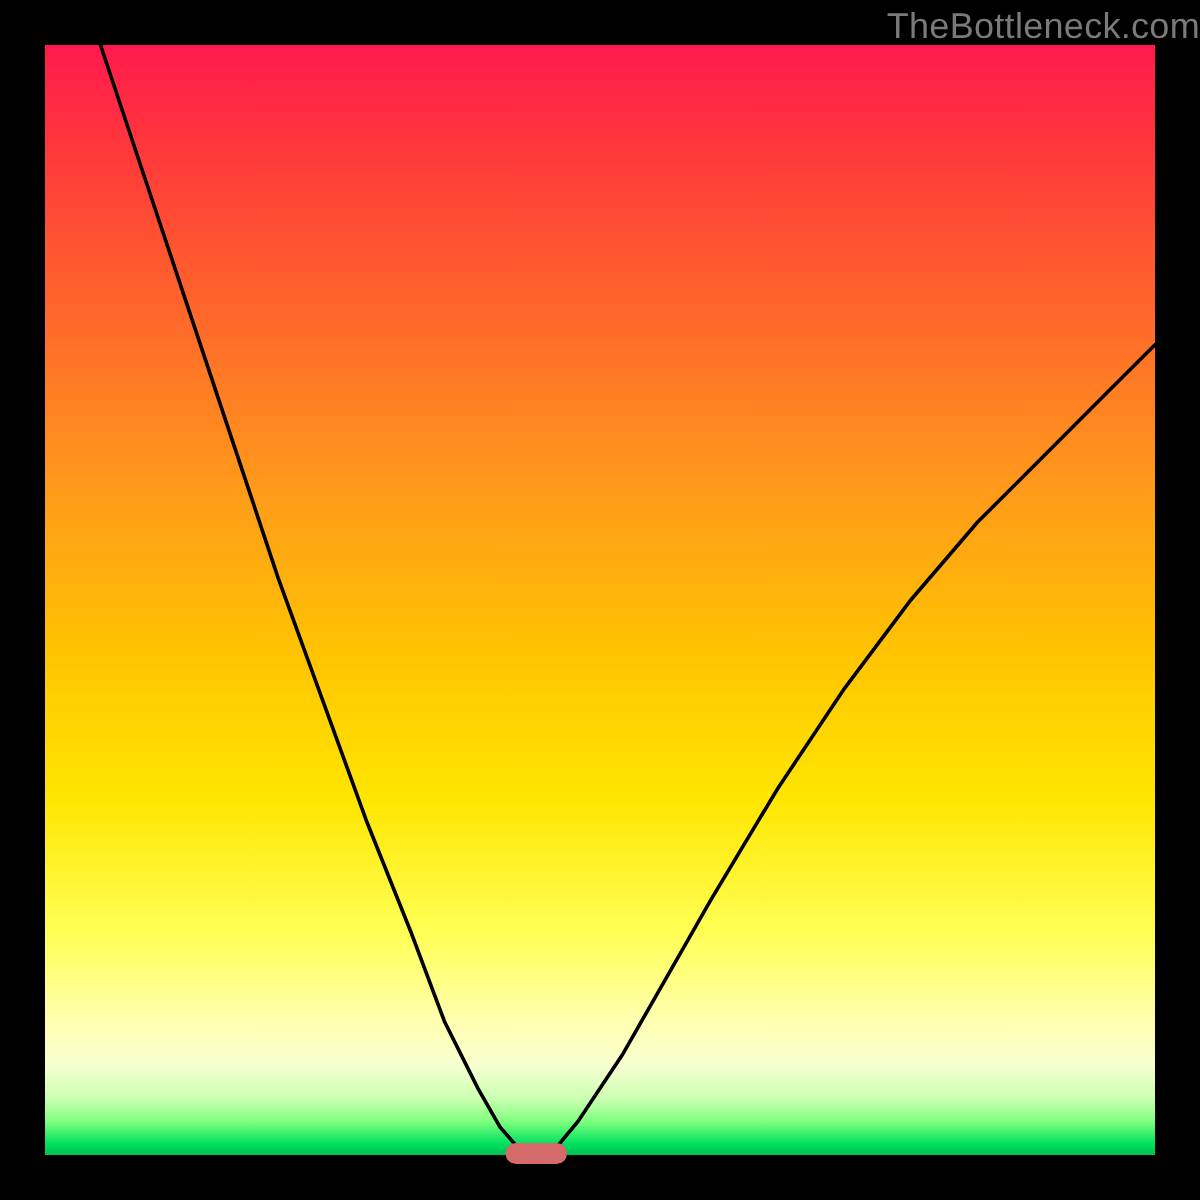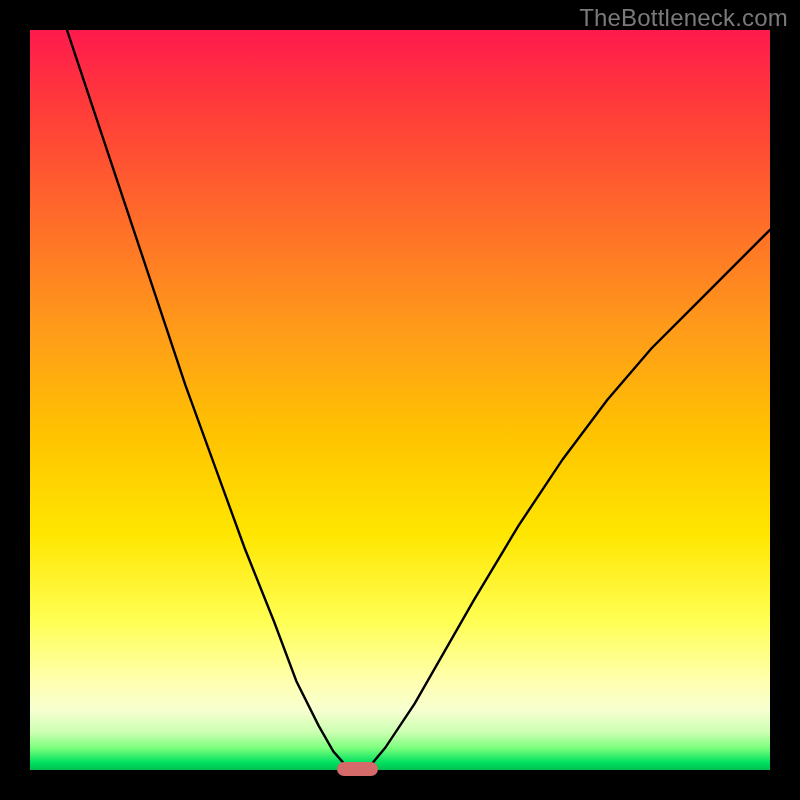--- a/index.html
+++ b/index.html
@@ -35,21 +35,21 @@
       #f6ffd0 92%,
       #c9ffb0 95%,
       #7dff7d 97%,
       #00e060 99%,
       #00c050 100%
     );
   }
   .watermark {
     position: absolute;
     top: 4px;
-    right: 12px;
+    right: 0;
     color: #7a7a7a;
     font-size: 24px;
     letter-spacing: 0.2px;
     user-select: none;
   }
   .marker {
     position: absolute;
     height: 14px;
     border-radius: 8px;
     background: #d46a6a;

